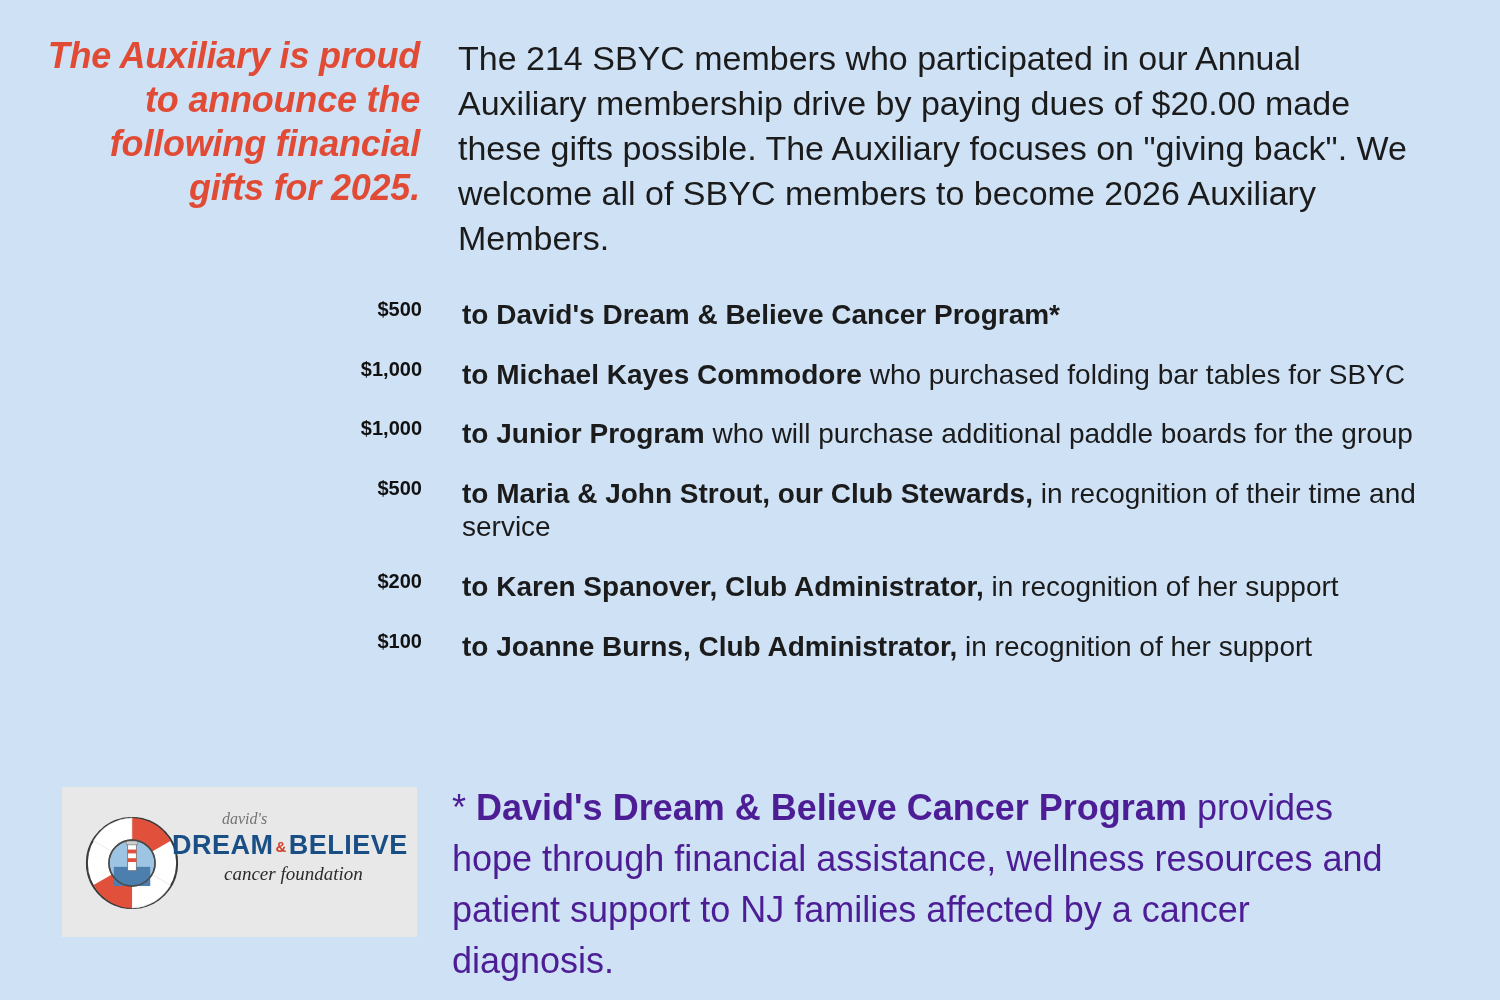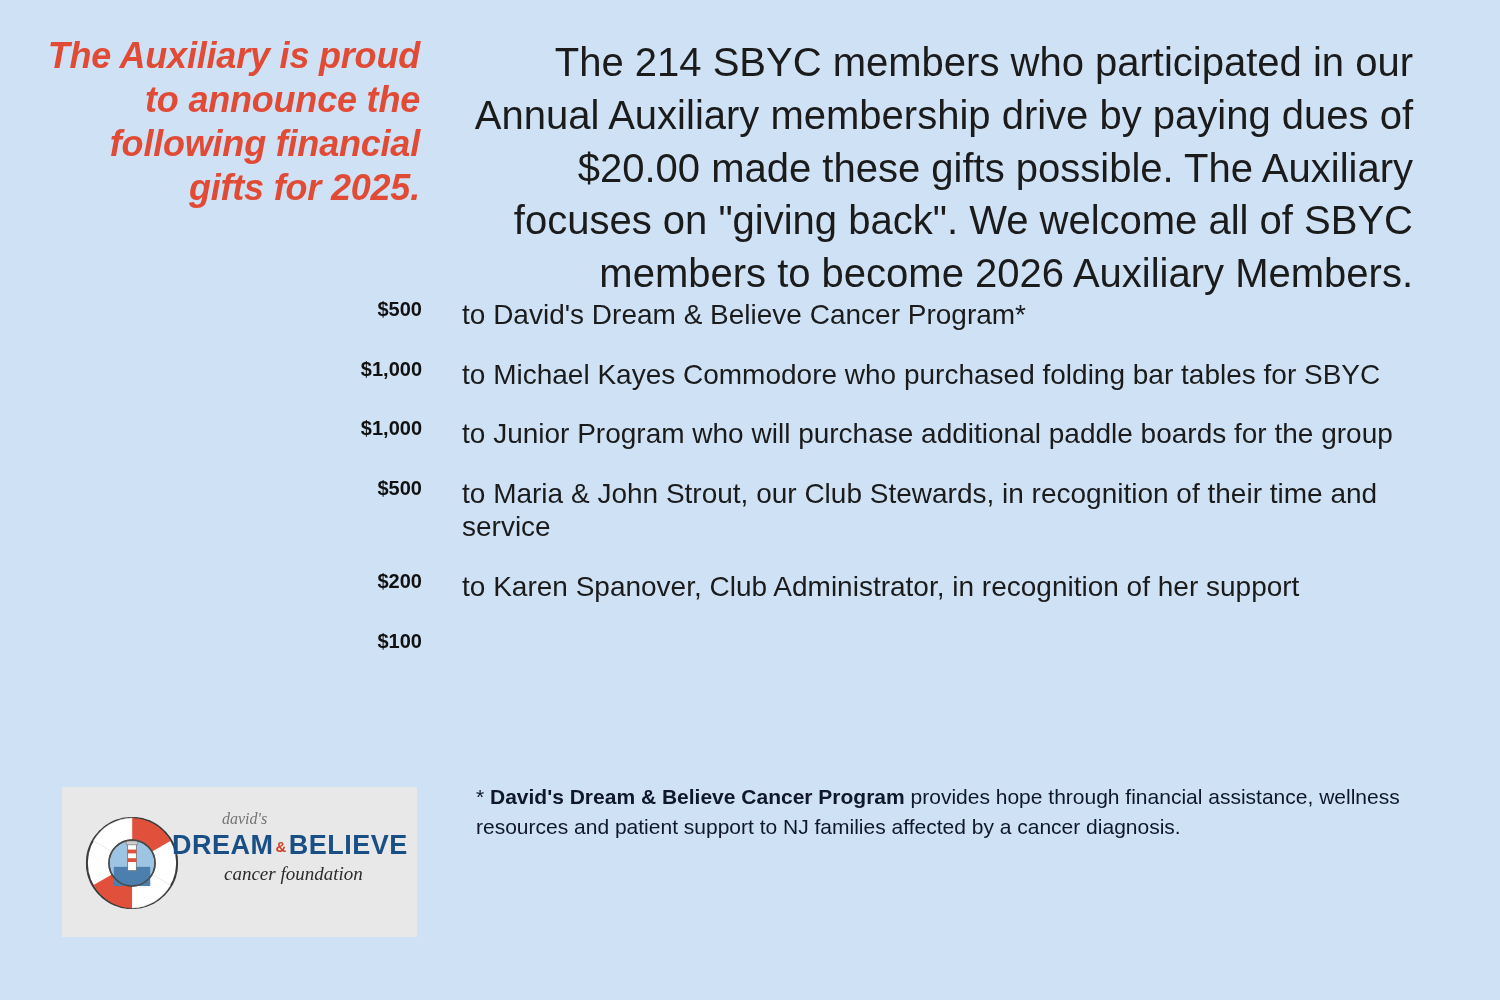--- a/index.html
+++ b/index.html
@@ -36,24 +36,23 @@
     line-height: 1.22;
     letter-spacing: -0.2px;
   }
 
   
   .intro {
     position: absolute;
     left: 458px;
     top: 36px;
     width: 955px;
-    font-size: 40px;
+    font-size: 34px;
     line-height: 1.32;
     color: #1b1b1b;
-    text-align: right;
   }
 
   
   .gifts {
     position: absolute;
     left: 30px;
     top: 298px;
     width: 1430px;
   }
   .gift-row {
@@ -71,31 +70,31 @@
     color: #111;
     line-height: 1.18;
   }
   .gift-desc {
     padding-left: 40px;
     font-size: 28px;
     line-height: 1.2;
     color: #1b1b1b;
     flex: 1 1 auto;
   }
-  .gift-desc b { font-weight: normal; }
+  .gift-desc b { font-weight: bold; }
 
   
   .footnote {
     position: absolute;
-    left: 476px;
+    left: 452px;
     top: 782px;
     width: 960px;
-    font-size: 21px;
+    font-size: 36px;
     line-height: 1.42;
-    color: #0f172a;
+    color: #4c1d95;
   }
   .footnote b { font-weight: bold; }
 
   
   .logo-box {
     position: absolute;
     left: 62px;
     top: 787px;
     width: 355px;
     height: 150px;
@@ -183,20 +182,21 @@
       <div class="gift-desc"><b>to Maria &amp; John Strout, our Club Stewards,</b><span> in recognition of their time and service</span></div>
     </div>
 
     <div class="gift-row">
       <div class="gift-amount">$200</div>
       <div class="gift-desc"><b>to Karen Spanover, Club Administrator,</b><span> in recognition of her support</span></div>
     </div>
 
     <div class="gift-row">
       <div class="gift-amount">$100</div>
+      <div class="gift-desc"><b>to Joanne Burns, Club Administrator,</b><span> in recognition of her support</span></div>
     </div>
 
   </div>
 
   <div class="footnote"><span>* </span><b>David's Dream &amp; Believe Cancer Program</b><span> provides hope through financial assistance, wellness resources and patient support to NJ families affected by a cancer diagnosis.</span></div>
 
   <div class="logo-box">
     <div class="logo-inner">
       <div class="ring">
         <svg viewBox="0 0 100 100" width="96" height="96">

